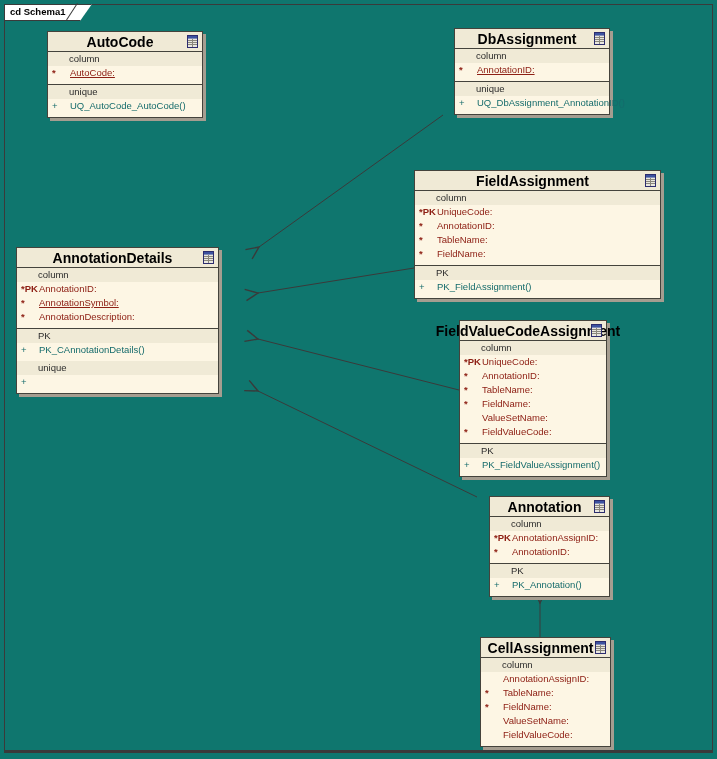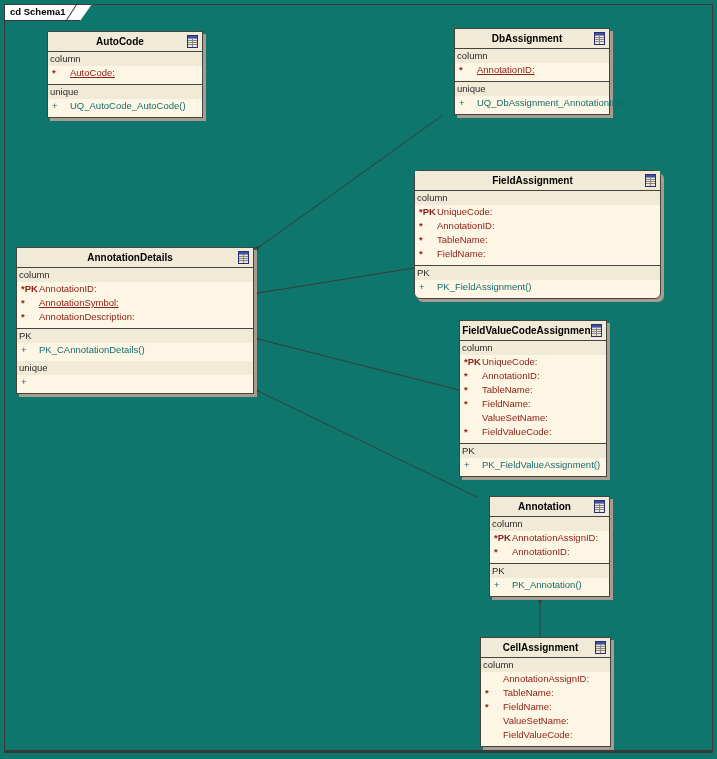--- a/index.html
+++ b/index.html
@@ -36,27 +36,27 @@
     background:var(--box-fill);
     border:1.5px solid var(--border);
     box-shadow:3px 3px 0 var(--shadow);
     font-size:9.5px; color:#2b2b2b;
   }
   .entity-header {
     position:relative; height:20px; border-bottom:1px solid var(--border);
     background:var(--strip-fill);
     display:flex; align-items:center; justify-content:center;
   }
-  .entity-title { font-size:10px; font-weight:bold; color:#000; padding-right:10px; }
+  .entity-title { font-size:14px; font-weight:bold; color:#000; padding-right:10px; }
   .entity-icon { position:absolute; right:3px; top:3px; width:13px; height:13px; }
   .section { padding-bottom:4px; }
   .section.divided { border-top:1px solid var(--border); }
   .section-label {
     background:var(--strip-fill); color:#2b2b2b;
-    height:14px; line-height:14px; padding-left:2px;
+    height:14px; line-height:14px; padding-left:21px;
   }
   .row { display:flex; height:14px; line-height:14px; }
   .row .marker { width:22px; flex:0 0 22px; padding-left:4px; color:var(--field-red); font-weight:bold; }
   .row .rtext { color:var(--field-red); white-space:nowrap; }
   .row.method .marker { color:var(--method-teal); font-weight:normal; }
   .row.method .rtext { color:var(--method-teal);text-align:right; }
   .row .rtext.u { text-decoration:underline; }
 </style>
 </head>
 <body>
@@ -132,21 +132,21 @@
           </div>
         </div>
         <div class="section divided">
           <div class="section-label">unique</div>
           <div class="row method">
             <span class="marker">+</span>
             <span class="rtext">UQ_DbAssignment_AnnotationID()</span>
           </div>
         </div>
       </div>
-      <div class="entity" style="left: 414px; top: 170px; width: 247px; border-radius: 6px;">
+      <div class="entity" style="left: 414px; top: 170px; width: 247px;">
         <div class="entity-header">
           <span class="entity-title">FieldAssignment</span>
           <span>
             <svg class="entity-icon" viewBox="0 0 13 13">
               <rect x="1.5" y="0.5" width="10" height="12" fill="#e9e7e0" stroke="#2c2c6e"></rect>
               <rect x="2" y="1" width="9" height="2.6" fill="#3c52a0"></rect>
               <line x1="2" y1="5.5" x2="11" y2="5.5" stroke="#8a877c"></line>
               <line x1="2" y1="7.5" x2="11" y2="7.5" stroke="#8a877c"></line>
               <line x1="2" y1="9.5" x2="11" y2="9.5" stroke="#8a877c"></line>
               <line x1="6.5" y1="4" x2="6.5" y2="12" stroke="#8a877c"></line>
@@ -173,21 +173,21 @@
           </div>
         </div>
         <div class="section divided">
           <div class="section-label">PK</div>
           <div class="row method">
             <span class="marker">+</span>
             <span class="rtext">PK_FieldAssignment()</span>
           </div>
         </div>
       </div>
-      <div class="entity" style="left: 16px; top: 247px; width: 238px;">
+      <div class="entity" style="left: 16px; top: 247px; width: 203px;">
         <div class="entity-header">
           <span class="entity-title">AnnotationDetails</span>
           <span>
             <svg class="entity-icon" viewBox="0 0 13 13">
               <rect x="1.5" y="0.5" width="10" height="12" fill="#e9e7e0" stroke="#2c2c6e"></rect>
               <rect x="2" y="1" width="9" height="2.6" fill="#3c52a0"></rect>
               <line x1="2" y1="5.5" x2="11" y2="5.5" stroke="#8a877c"></line>
               <line x1="2" y1="7.5" x2="11" y2="7.5" stroke="#8a877c"></line>
               <line x1="2" y1="9.5" x2="11" y2="9.5" stroke="#8a877c"></line>
               <line x1="6.5" y1="4" x2="6.5" y2="12" stroke="#8a877c"></line>

